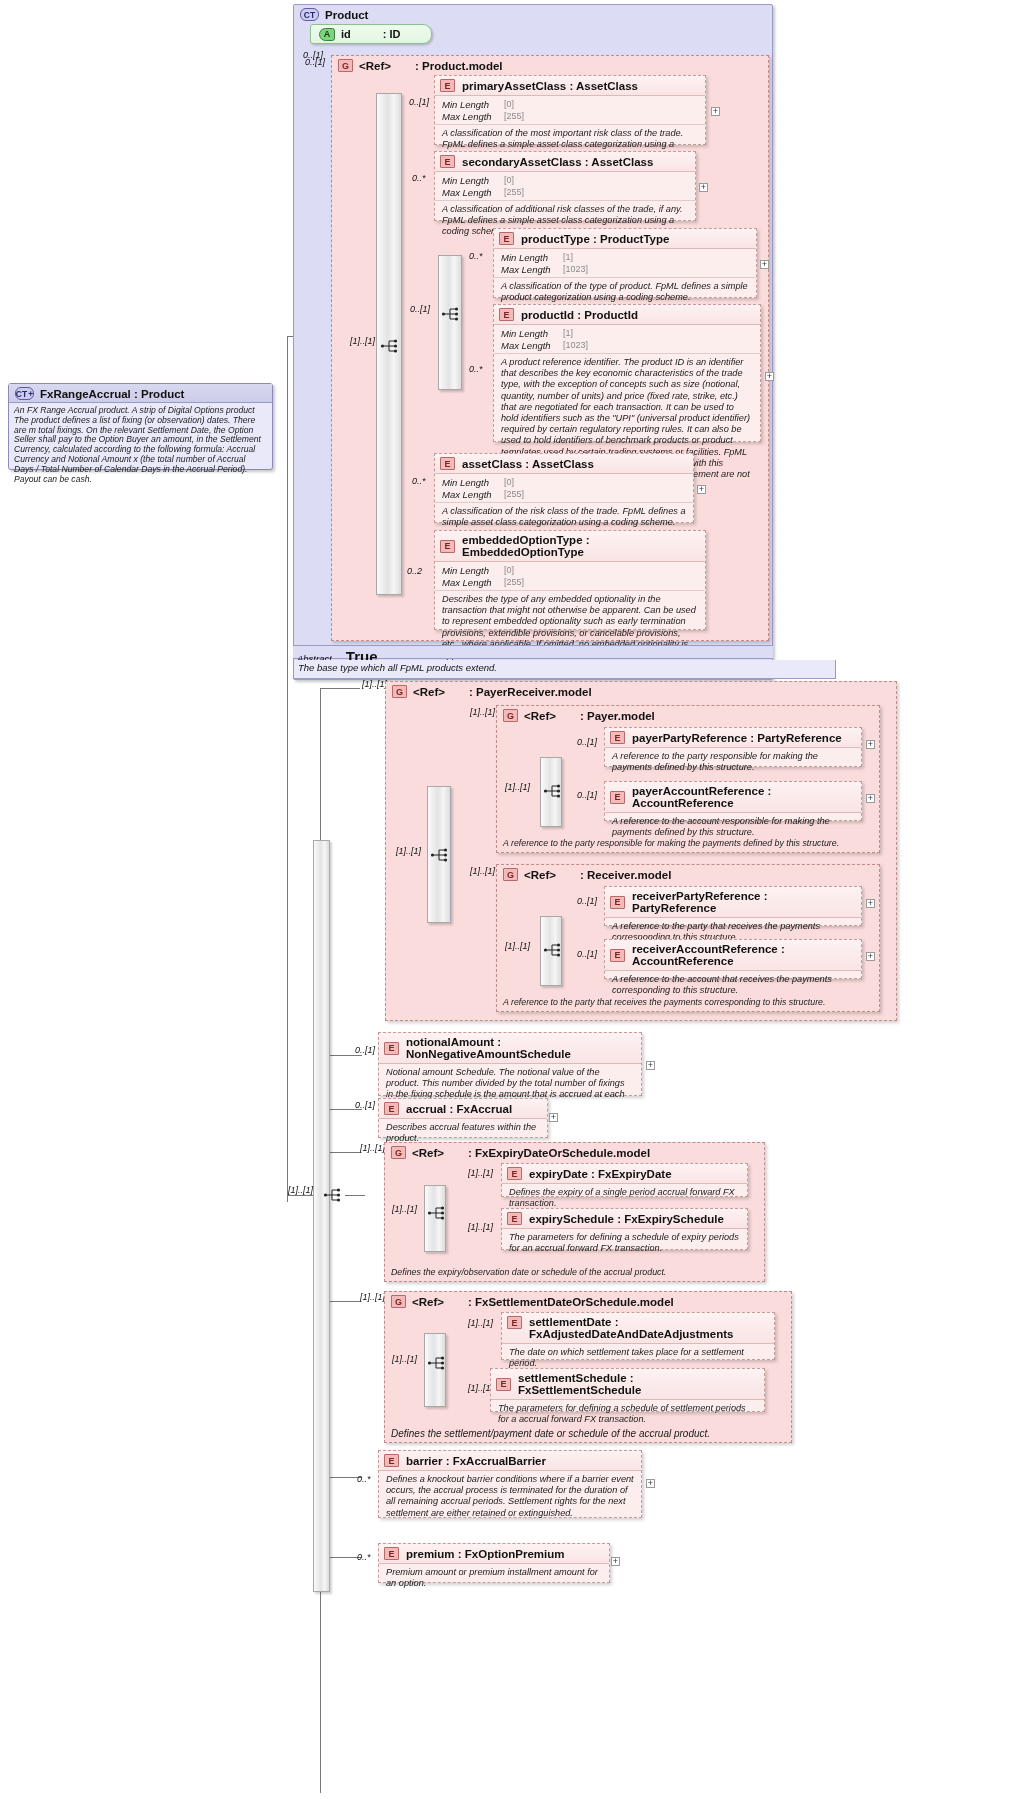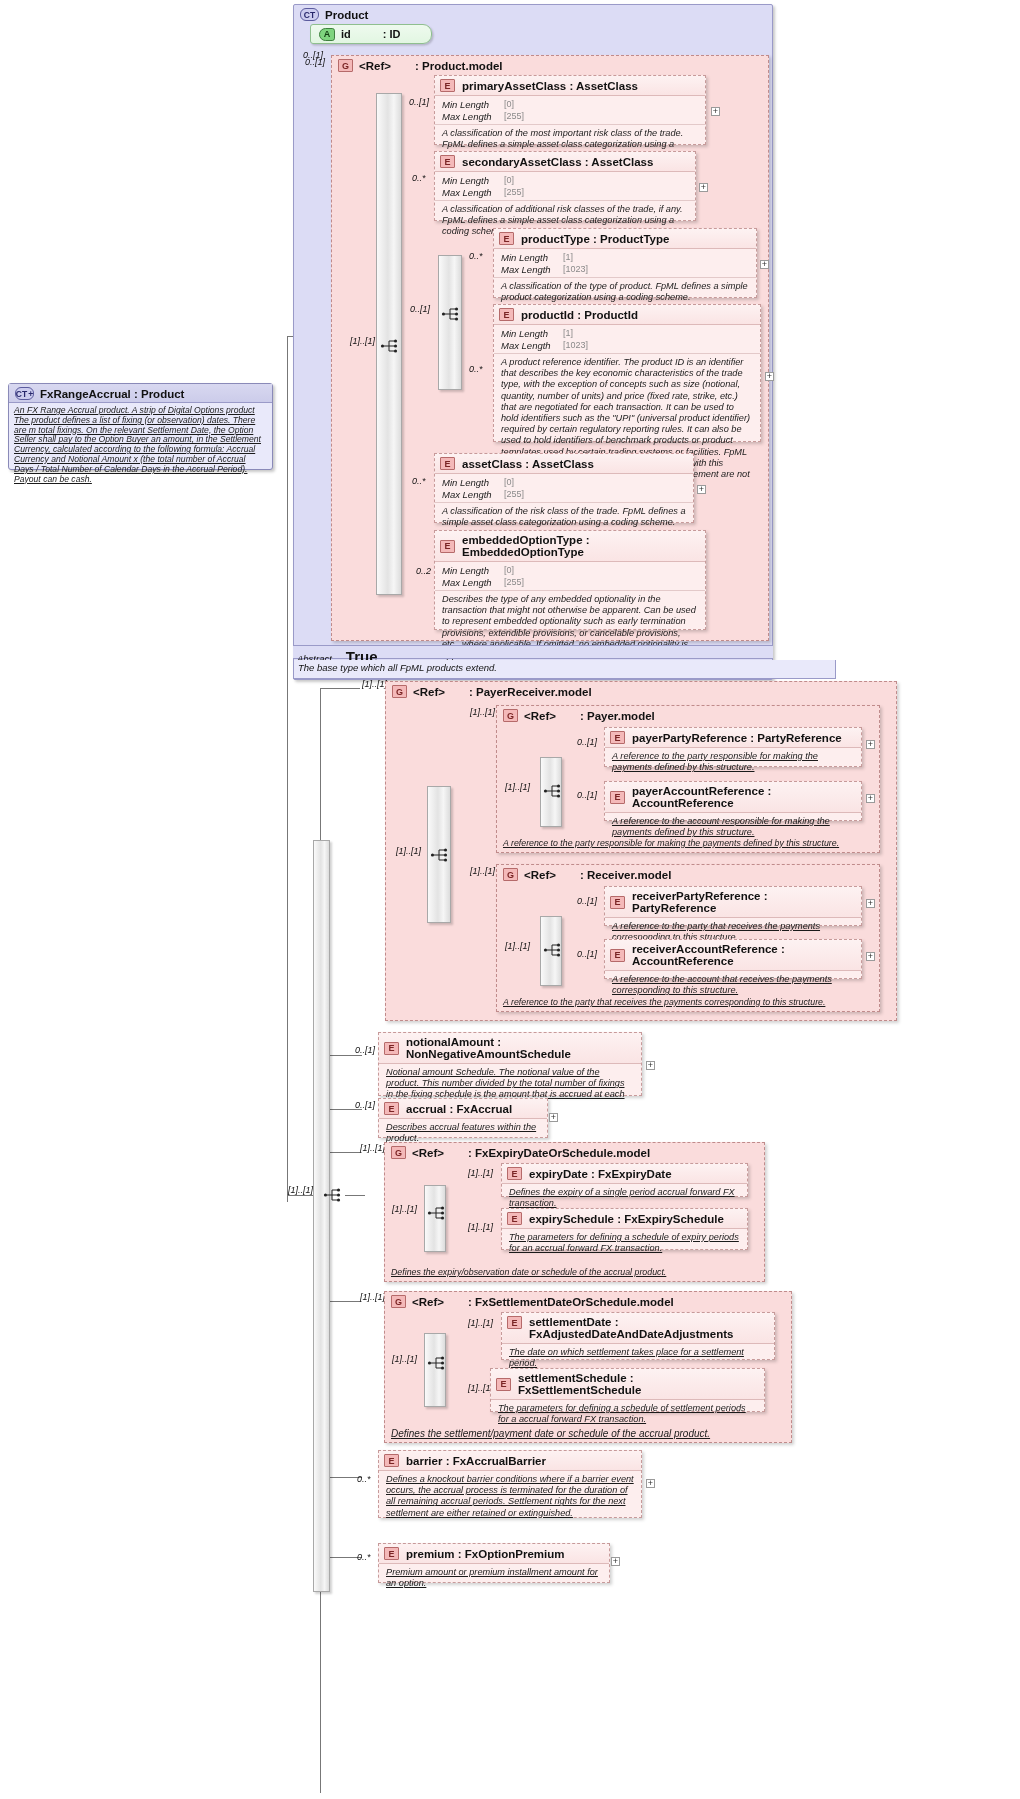--- a/index.html
+++ b/index.html
@@ -53,21 +53,21 @@
     border-bottom:1px solid #ddb9b9;
   }
   .facets{padding:3px 6px 2px 7px;font-style:italic;font-size:9.5px;line-height:11.5px;}
   .facets .row{display:flex;}
   .facets .lbl{width:62px;color:#222;}
   .facets .val{color:#8a8a8a;font-style:normal;font-size:9px;}
   .annot{
     padding:3px 7px 4px 7px;font-style:italic;font-size:9.2px;line-height:11.2px;color:#1a1a1a;
     border-top:1px solid #e3c9c9;
   }
-  .annot.noline{border-top:none;text-decoration:underline;}
+  .annot.noline{border-top:none;}
 
   
   .badge{
     display:inline-flex;align-items:center;justify-content:center;
     font-weight:bold;font-size:9px;font-family:"Liberation Sans",sans-serif;
     box-sizing:border-box;flex:0 0 auto;
   }
   .b-ct{width:19px;height:13px;border:1.3px solid #5b5b9e;border-radius:6px;background:#ccccef;color:#27276b;font-size:8.5px;}
   .b-ct span.plus{margin-left:1px;}
   .b-a{width:16px;height:13px;border:1.2px solid #3f7f3f;border-radius:7px 3px 3px 7px;background:#7ed47e;color:#123d12;}
@@ -305,21 +305,21 @@
         </div>
       <div class="row">
           <span class="lbl">Max Length</span>
           <span class="val">[255]</span>
         </div>
     </div>
     <div class="annot">A classification of the risk class of the trade. FpML defines a simple asset class categorization using a coding scheme.</div>
   </div>
   <div class="expander" style="left:697px;top:485px;">+</div>
 
-  <div class="card" style="left:416px;top:566px;">0..2</div>
+  <div class="card" style="left:407px;top:566px;">0..2</div>
   <div class="box elem-box" style="left:434px;top:530px;width:272px;height:100px;">
     <div class="elem-hdr">
       <span class="badge b-e">E</span>
       <span>embeddedOptionType : EmbeddedOptionType</span>
     </div>
     <div class="facets">
       <div class="row">
           <span class="lbl">Min Length</span>
           <span class="val">[0]</span>
         </div>

